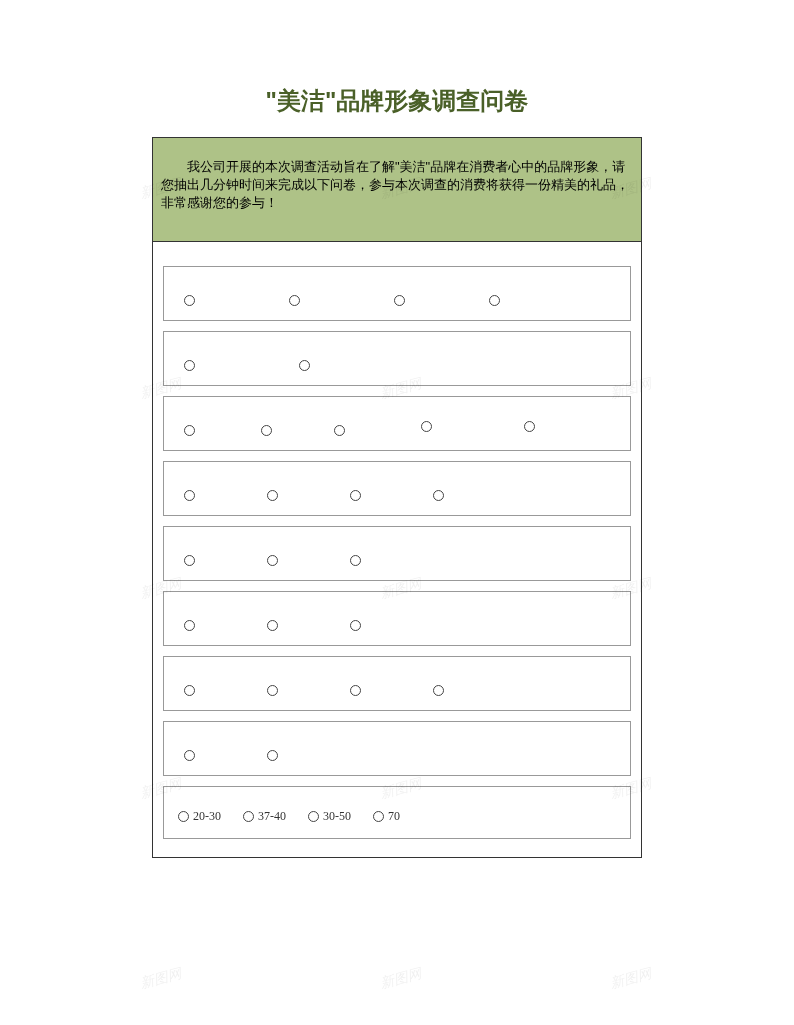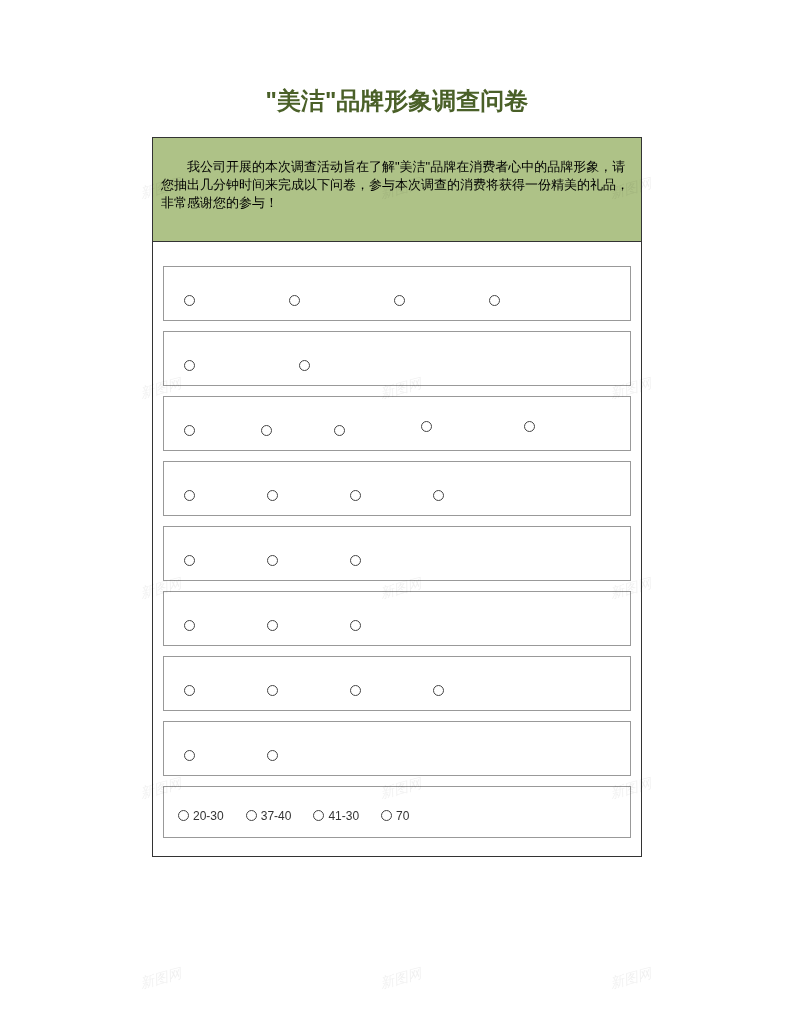--- a/index.html
+++ b/index.html
@@ -32,20 +32,21 @@
       background: #aec287;
       padding: 20px 8px 28px 8px;
       font-size: 13px;
       line-height: 1.4;
       color: #000;
       border-bottom: 1px solid #333;
       text-indent: 2em;
     }
     .questions-area {
       padding: 12px 0 8px 0;
+      font-family: Liberation Serif, serif;
     }
     .question-block {
       margin: 0 10px 10px 10px;
       border: 1px solid #999;
       padding: 28px 12px 14px 12px;
       display: flex;
       align-items: center;
       gap: 0;
       flex-wrap: wrap;
     }
@@ -229,21 +230,21 @@
       <span class="radio-option age" style="margin-left:2px;">
           <span class="radio-circle"></span>
           <span class="radio-label">20-30</span>
         </span>
       <span class="radio-option age">
           <span class="radio-circle"></span>
           <span class="radio-label">37-40</span>
         </span>
       <span class="radio-option age">
           <span class="radio-circle"></span>
-          <span class="radio-label">41-30</span>
+          <span class="radio-label">30-50</span>
         </span>
       <span class="radio-option age">
           <span class="radio-circle"></span>
           <span class="radio-label">70</span>
         </span>
     </div>
 
   </div>
 </div>
 

